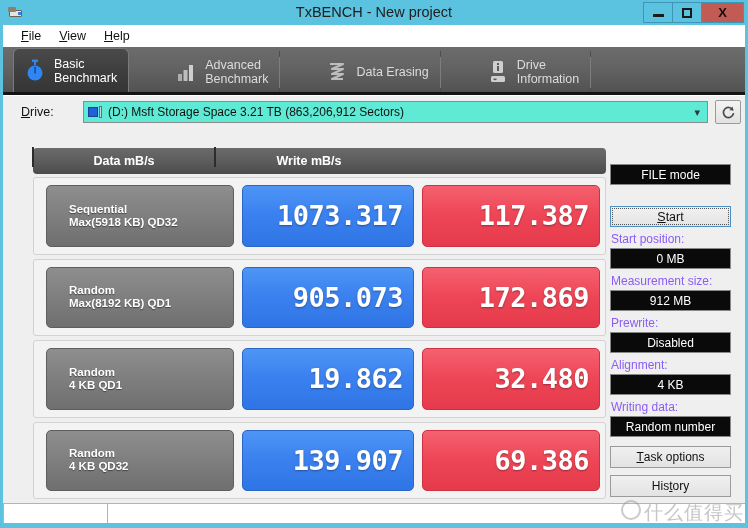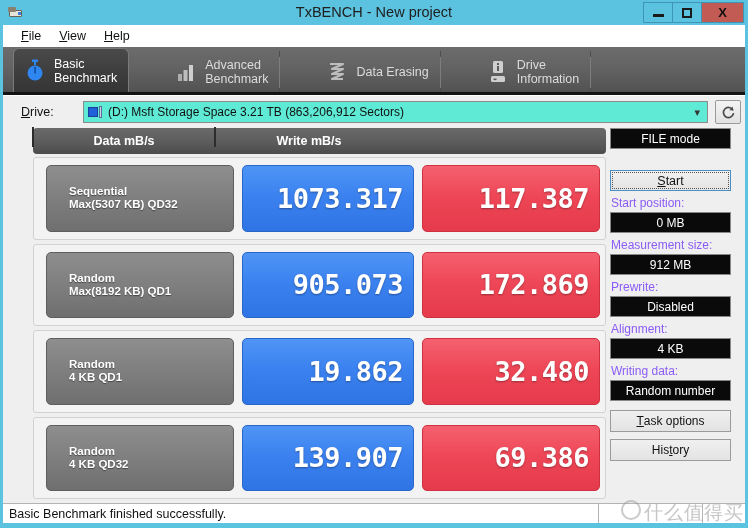--- a/index.html
+++ b/index.html
@@ -177,20 +177,21 @@
 
   
   .body-area {
     flex: 1 1 auto;
     background: #efefef;
     margin: 0 3px;
     display: flex;
     flex-direction: column;
     border-top: 1px solid #ffffff;
     position: relative;
+    gap: 20px;
   }
 
   
   .drive-row {
     height: 32px;
     display: flex;
     align-items: center;
     padding: 0 4px 0 18px;
     flex: 0 0 auto;
   }
@@ -562,21 +563,21 @@
         <div class="res-head">
           <div class="col col-read">Data mB/s</div>
           <div class="col col-write">Write mB/s</div>
         </div>
 
         <div class="res-rows">
 
           <div class="res-row">
             <div class="task-box">
               <span class="task-text">Sequential
-Max(5307 KB) QD32</span>
+Max(5918 KB) QD32</span>
             </div>
             <div class="val-box val-read">1073.317</div>
             <div class="val-box val-write">117.387</div>
           </div>
 
           <div class="res-row">
             <div class="task-box">
               <span class="task-text">Random
 Max(8192 KB) QD1</span>
             </div>
@@ -599,21 +600,21 @@
 4 KB QD32</span>
             </div>
             <div class="val-box val-read">139.907</div>
             <div class="val-box val-write">69.386</div>
           </div>
 
         </div>
       </div>
 
       <div class="sidebar">
-        <div class="side-dark-btn" style="margin-top:0">FILE mode</div>
+        <div class="side-dark-btn" style="margin-top:16px">FILE mode</div>
 
         <div class="start-btn" style="margin-top:21px">
             <u>S</u>
             <span>tart</span>
           </div>
 
         <div class="side-label">Start position:</div>
         <div class="side-dark-btn">0 MB</div>
 
         <div class="side-label">Measurement size:</div>
@@ -632,21 +633,20 @@
             <u>T</u>
             <span>ask options</span>
           </div>
         <div class="side-gray-btn" style="margin-top:7px">His<u>t</u><span>ory</span></div>
       </div>
 
     </div>
   </div>
 
   <div class="statusbar">
-    <div class="status-text">Basic Benchmark finished successfully.</div>
     <div class="status-cell"></div>
     <div class="status-cell small"></div>
   </div>
 
   <div class="bottom-edge"></div>
 
   <div class="watermark">
     <span class="wm-circle"></span>
     <span>什么值得买</span>
   </div>

